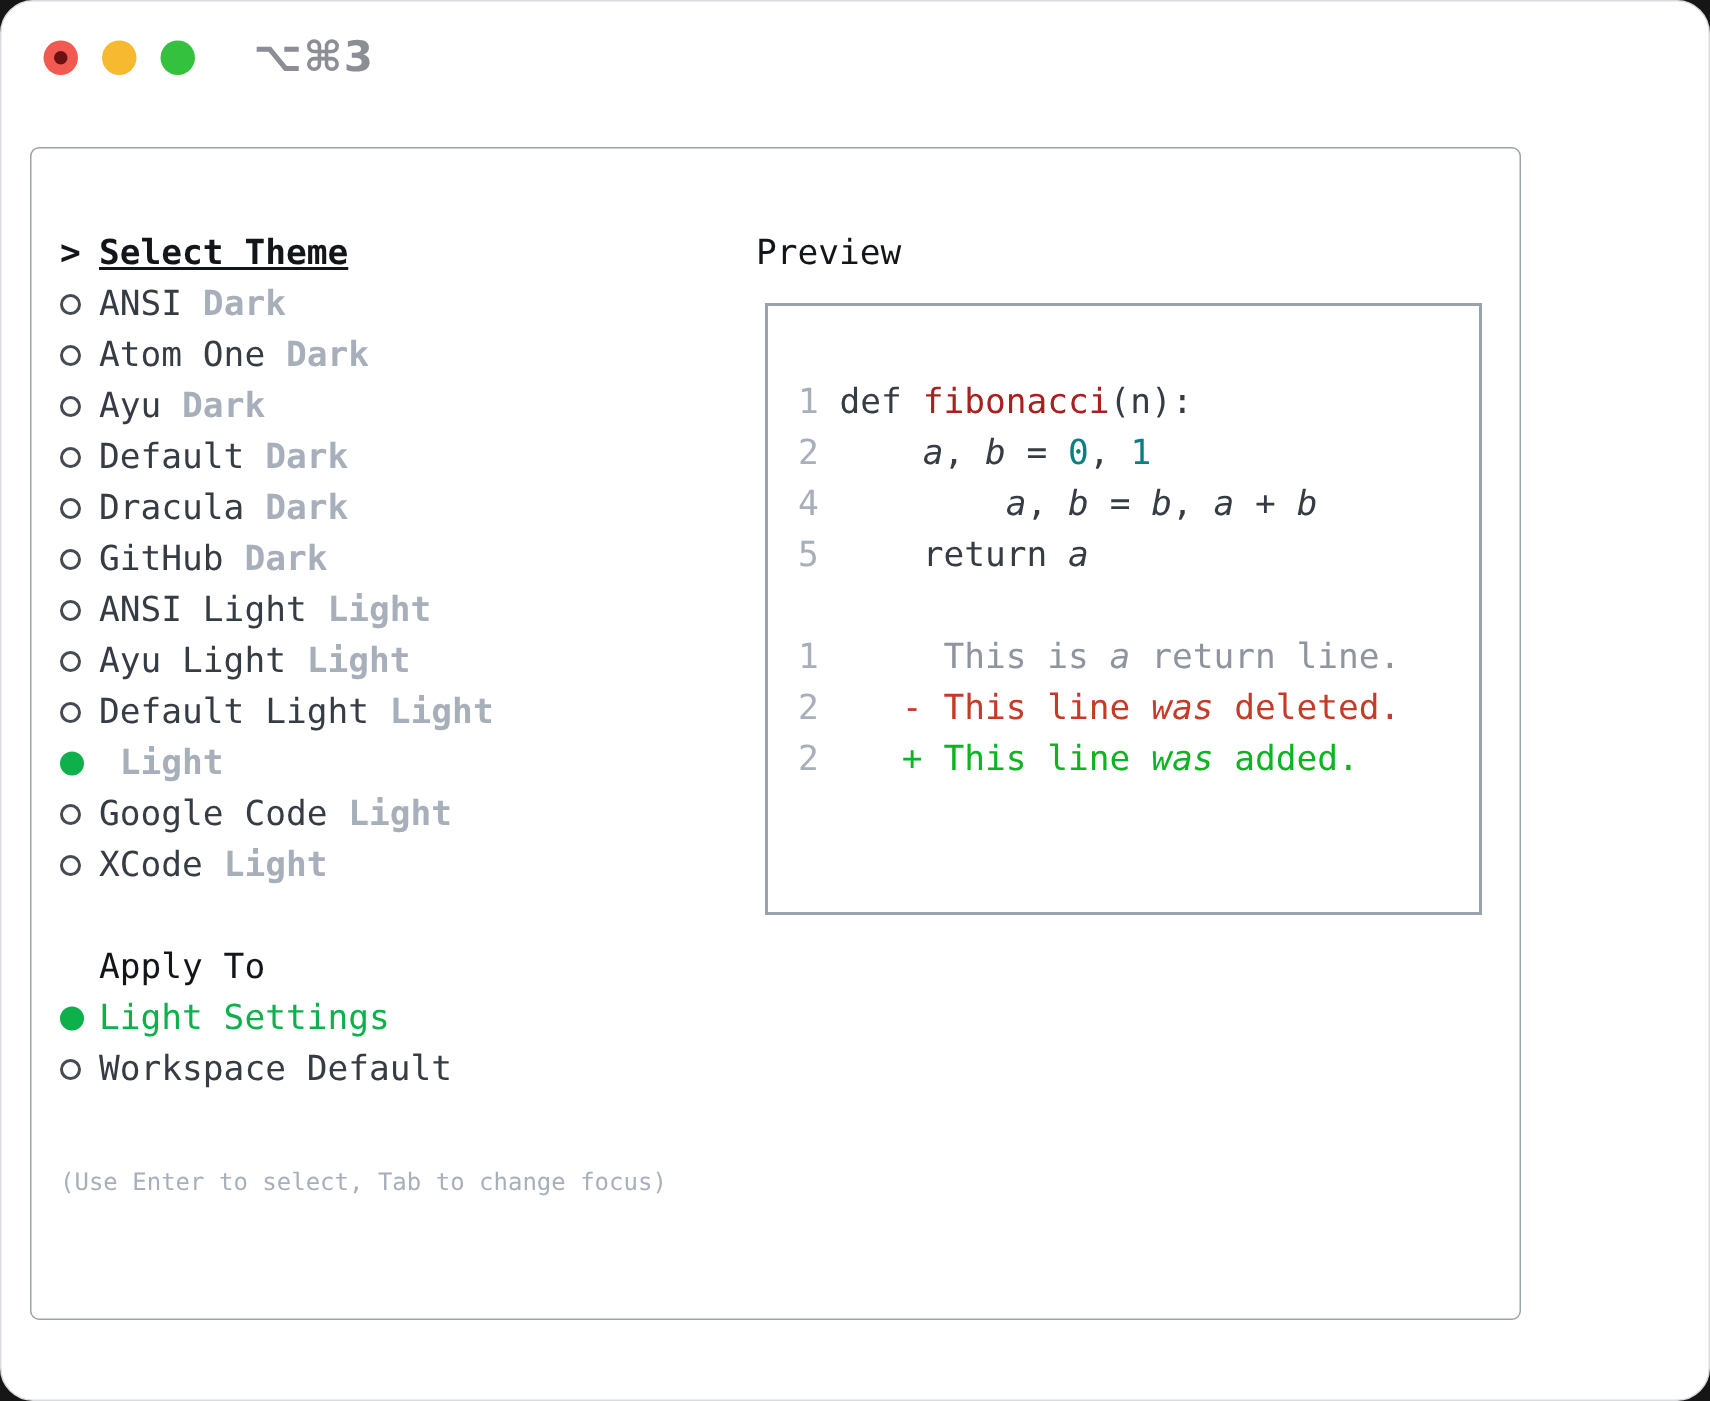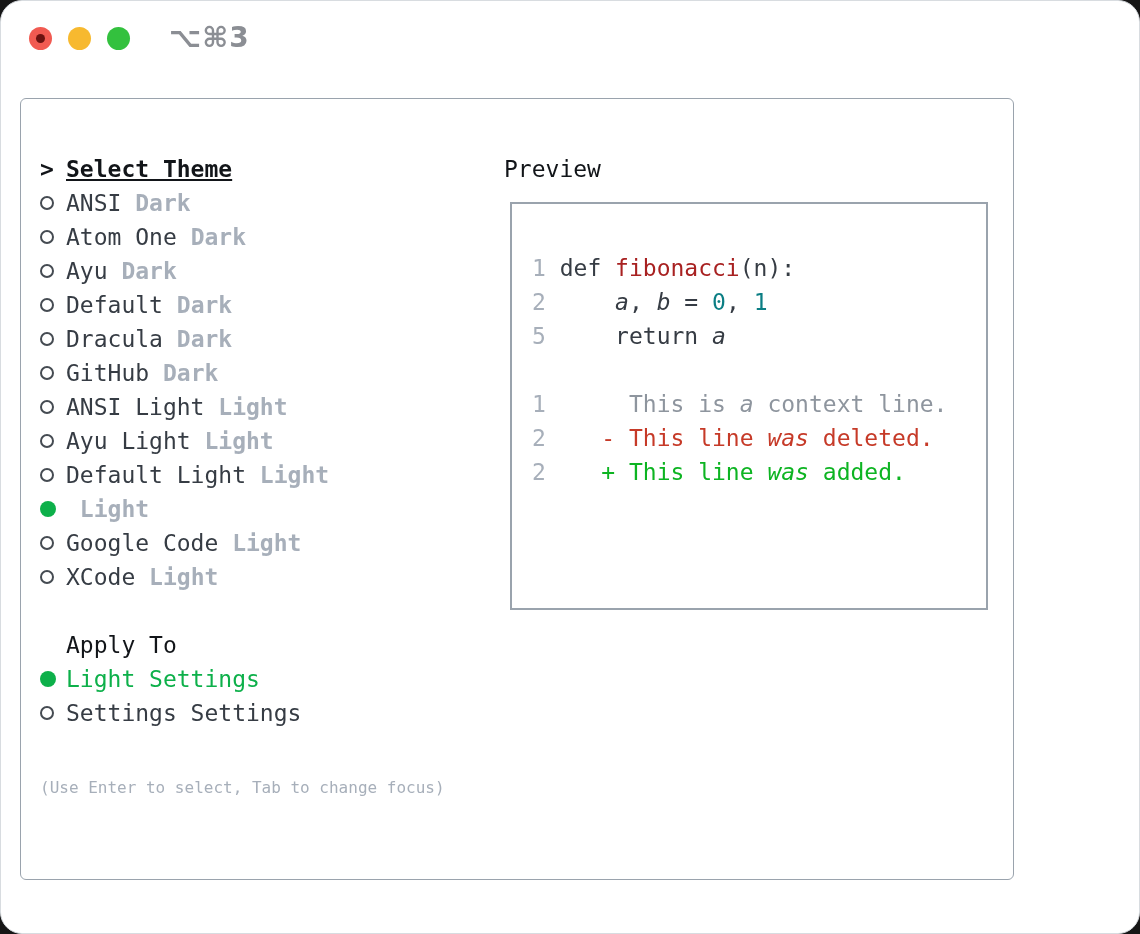--- a/index.html
+++ b/index.html
@@ -83,32 +83,33 @@
           <div class="row"><span class="marker"><span class="radio"></span></span><span class="tname">Google Code</span><span class="tvariant"> Light</span></div>
           <div class="row"><span class="marker"><span class="radio"></span></span><span class="tname">XCode</span><span class="tvariant"> Light</span></div>
         </div>
       <div class="spacer"></div>
       <div class="row">
         <span class="marker"></span>
         <span class="hdr2">Apply To</span>
       </div>
       <div id="apply-rows">
           <div class="row"><span class="marker"><span class="radio on"></span></span><span class="tname sel">Light Settings</span></div>
-          <div class="row"><span class="marker"><span class="radio"></span></span><span class="tname">Settings Settings</span></div>
+          <div class="row"><span class="marker"><span class="radio"></span></span><span class="tname">Workspace Default</span></div>
         </div>
       <div class="spacer"></div>
       <div class="hint">(Use Enter to select, Tab to change focus)</div>
     </div>
 
     <div class="preview-title">Preview</div>
     <div class="preview-box">
       <div id="code">
           <div class="cline"><span class="tk-ln">1 </span><span class="tk-code">def </span><span class="tk-fn">fibonacci</span><span class="tk-code">(n):</span></div>
           <div class="cline"><span class="tk-ln">2 </span><span class="tk-code">    </span><span class="tk-var">a</span><span class="tk-code">, </span><span class="tk-var">b</span><span class="tk-code"> = </span><span class="tk-lit">0</span><span class="tk-code">, </span><span class="tk-lit">1</span></div>
+          <div class="cline"><span class="tk-ln">4 </span><span class="tk-code">        </span><span class="tk-var">a</span><span class="tk-code">, </span><span class="tk-var">b</span><span class="tk-code"> = </span><span class="tk-var">b</span><span class="tk-code">, </span><span class="tk-var">a</span><span class="tk-code"> + </span><span class="tk-var">b</span></div>
           <div class="cline"><span class="tk-ln">5 </span><span class="tk-code">    return </span><span class="tk-var">a</span></div>
           <div class="cline"></div>
-          <div class="cline"><span class="tk-ln">1 </span><span class="tk-ctx">     This is </span><span class="tk-ctxi">a</span><span class="tk-ctx"> context line.</span></div>
+          <div class="cline"><span class="tk-ln">1 </span><span class="tk-ctx">     This is </span><span class="tk-ctxi">a</span><span class="tk-ctx"> return line.</span></div>
           <div class="cline"><span class="tk-ln">2 </span><span class="tk-del">   - This line </span><span class="tk-deli">was</span><span class="tk-del"> deleted.</span></div>
           <div class="cline"><span class="tk-ln">2 </span><span class="tk-add">   + This line </span><span class="tk-addi">was</span><span class="tk-add"> added.</span></div>
         </div>
     </div>
   </div>
 </div>
 
 </body></html>

